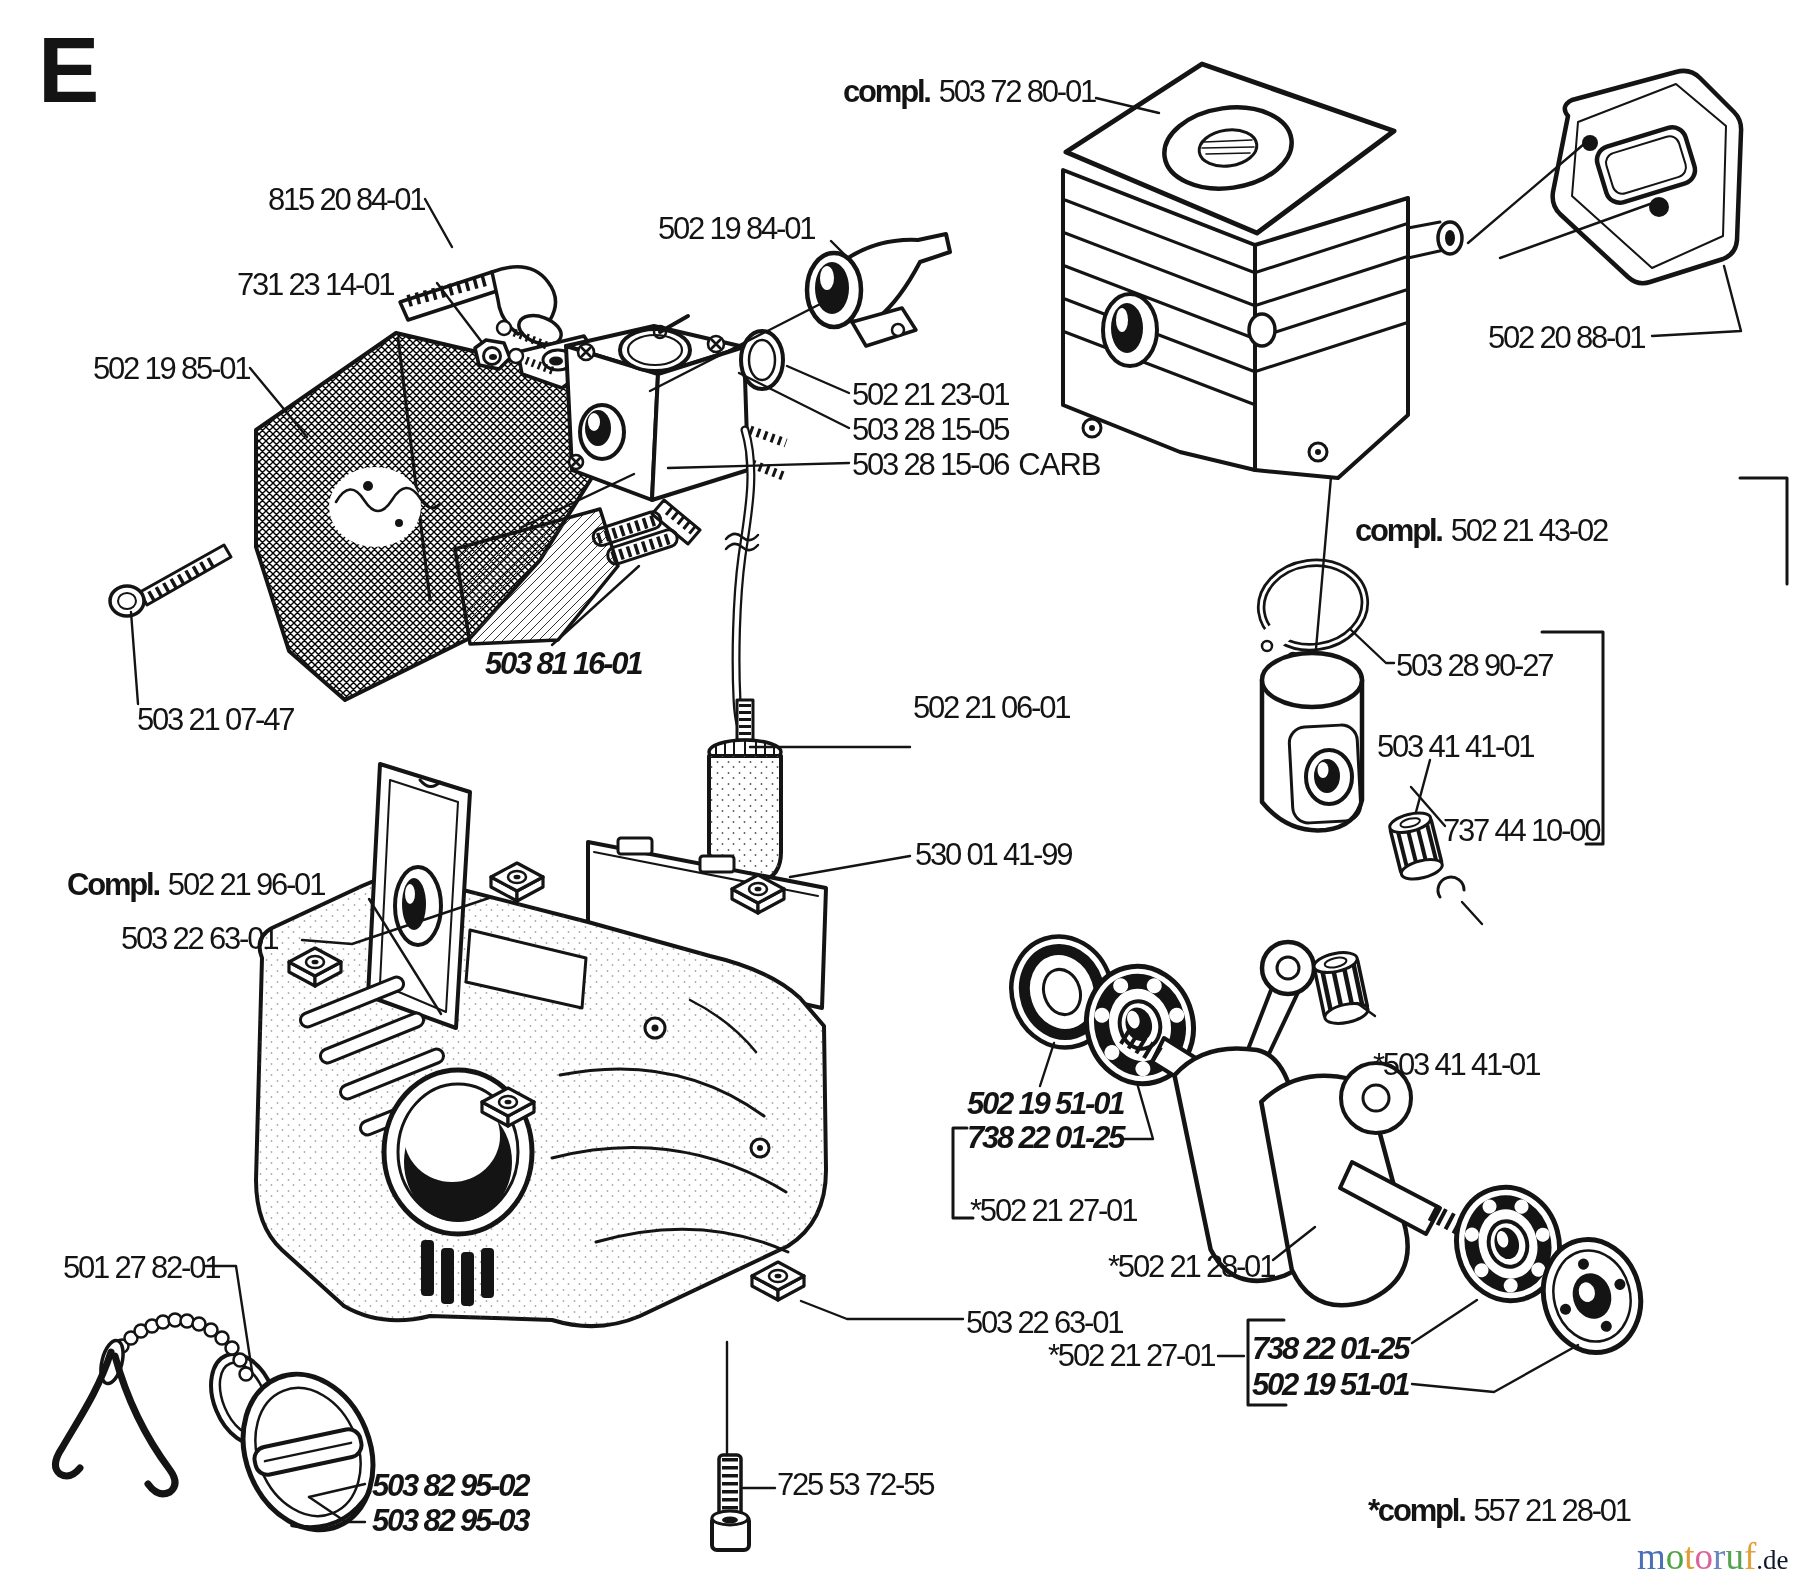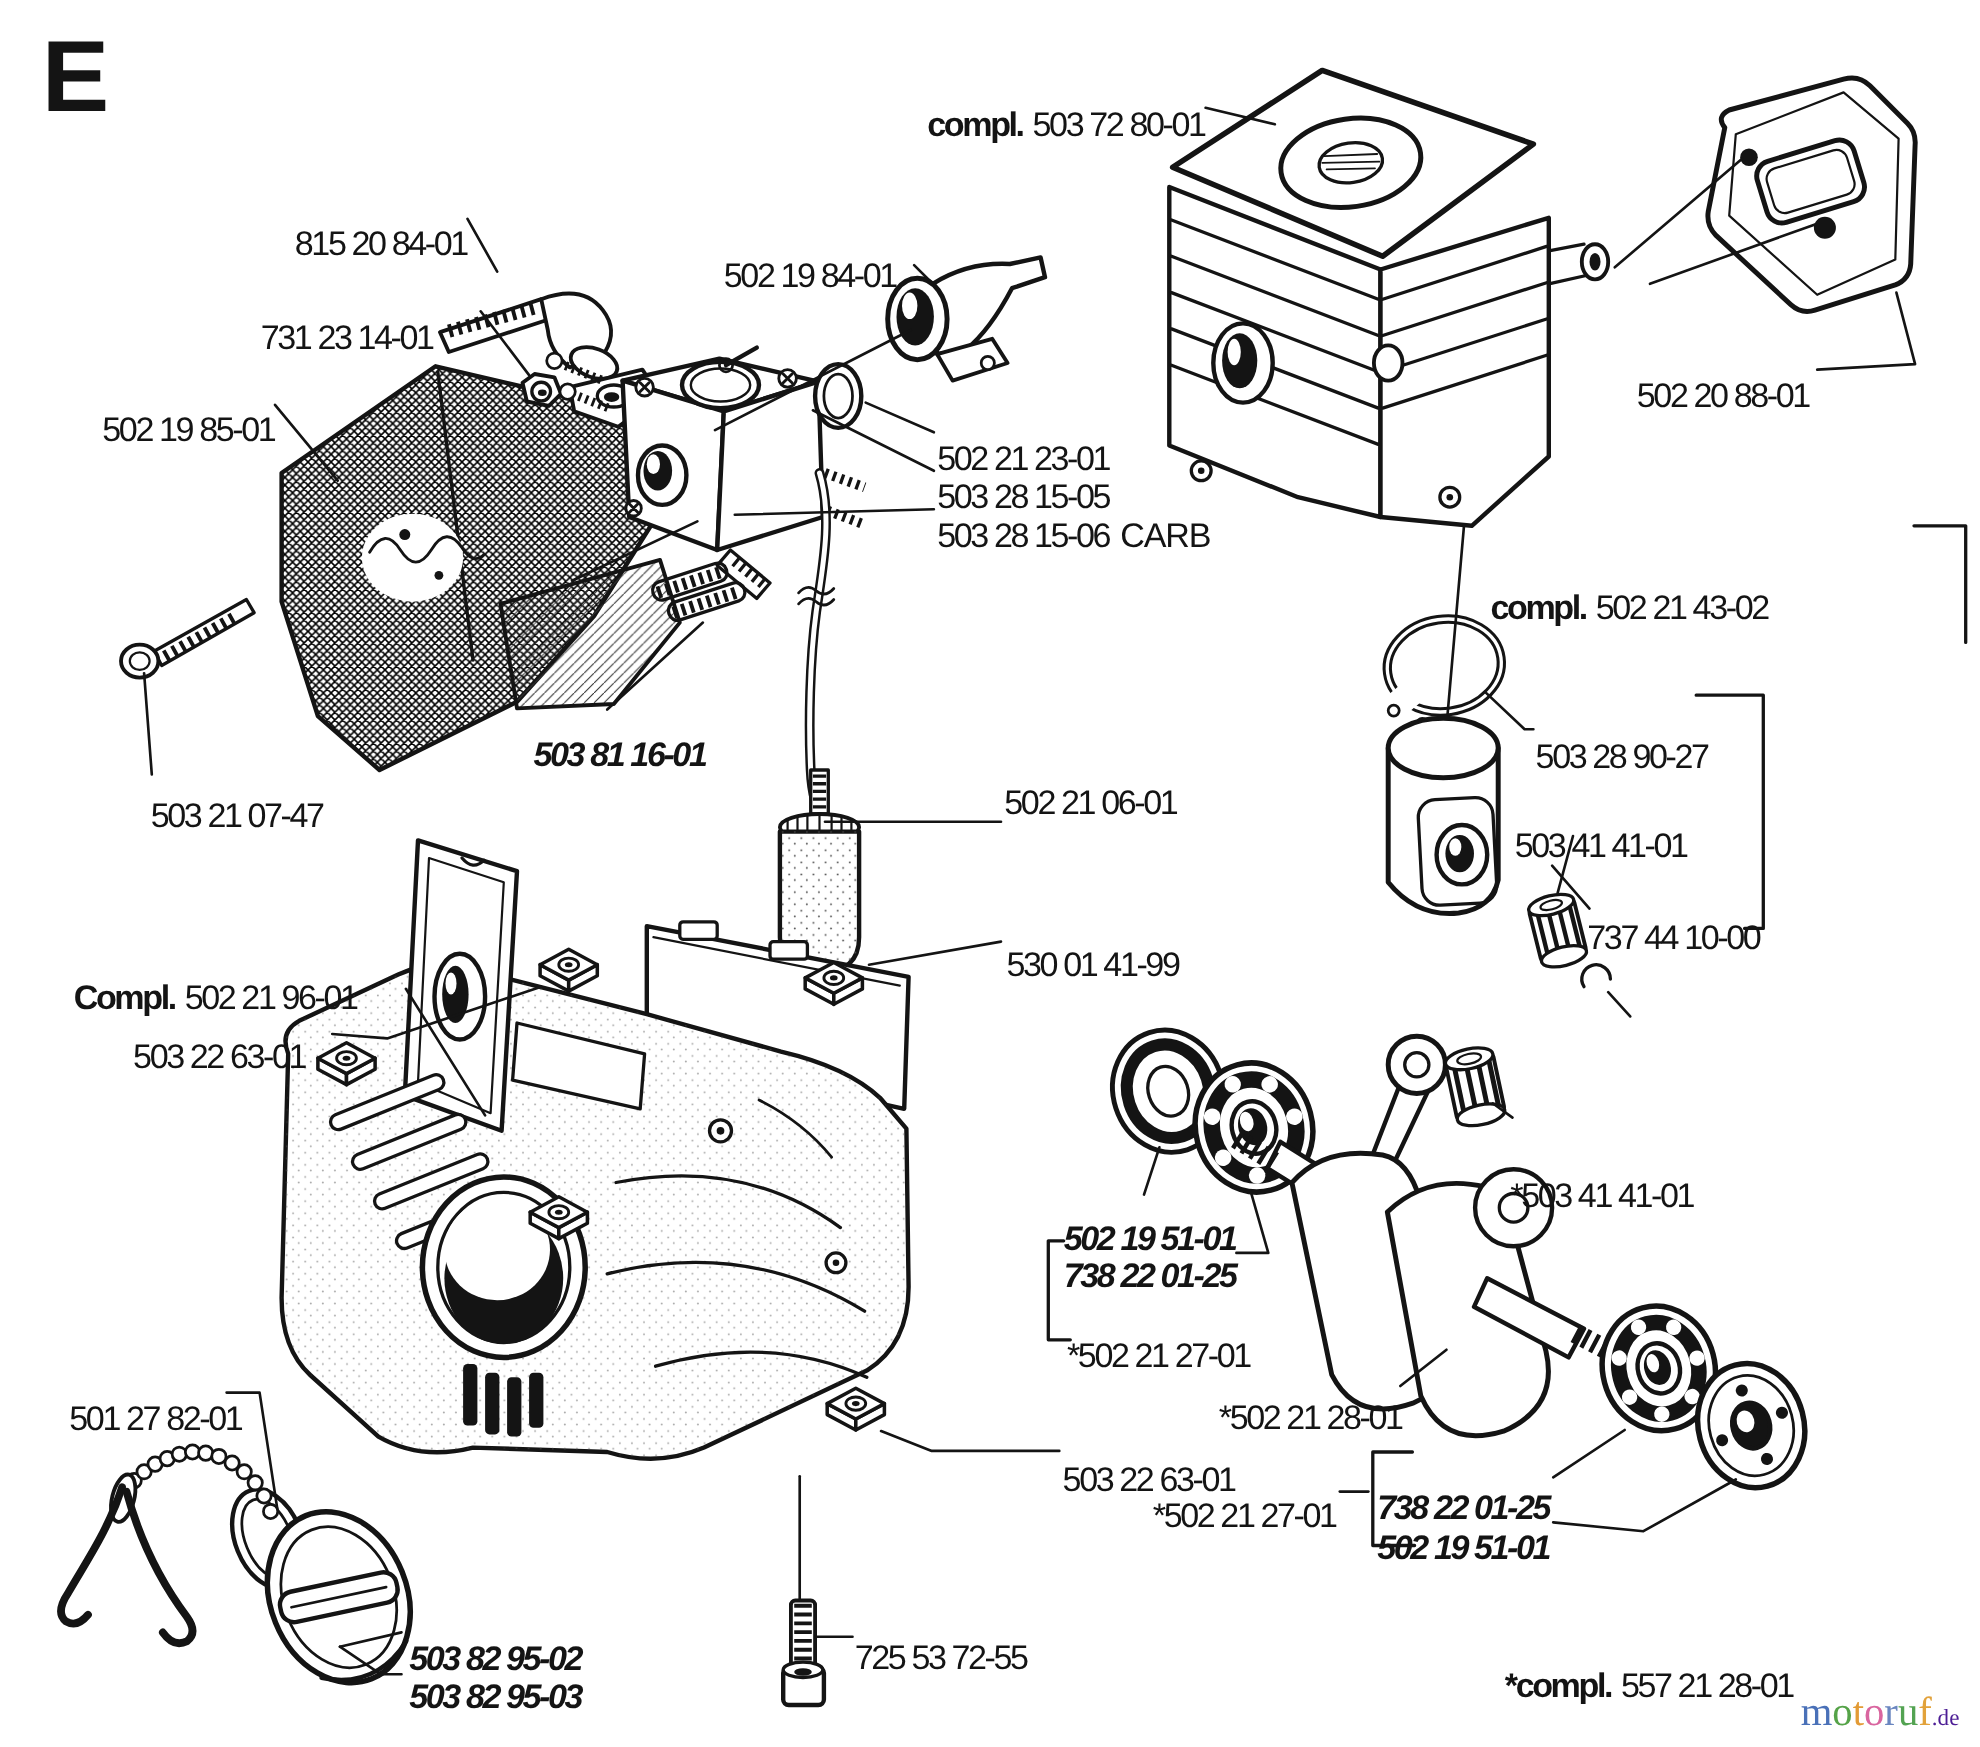--- a/index.html
+++ b/index.html
@@ -1,26 +1,26 @@
 <!DOCTYPE html>
 <html><head>
 <meta charset="utf-8">
 <style>
   html,body{margin:0;padding:0;background:#fff;}
   .stage{position:relative;width:1800px;height:1588px;background:#fff;overflow:hidden;
          font-family:"Liberation Sans",sans-serif;color:#141414;}
   .art{position:absolute;left:0;top:0;}
-  .lbl{position:absolute;font-size:31px;letter-spacing:-2.2px;white-space:nowrap;color:#141414;line-height:1.1;margin-top:22px;}
+  .lbl{position:absolute;font-size:31px;letter-spacing:-2.2px;white-space:nowrap;color:#141414;line-height:1.1;}
   .lbl .pfx{font-weight:bold;margin-right:9px;}
   .lbl .sfx{font-weight:normal;margin-left:10px;letter-spacing:-1px;}
   .bi{font-weight:bold;font-style:italic;}
   .plate{position:absolute;left:38px;top:24px;font-size:92px;font-weight:bold;letter-spacing:0;line-height:1;}
   .logo{position:absolute;left:1637px;top:1538px;font-family:"Liberation Serif",serif;font-size:37px;line-height:1;}
   .logo .word span{letter-spacing:0;}
-  .logo .tld{font-size:21px;color:#4c1d95;}
+  .logo .tld{font-size:27px;color:#0f172a;}
 </style>
 </head>
 <body>
 
 <div class="stage">
 
 <svg class="art" width="1800" height="1588" viewBox="0 0 1800 1588" stroke="#141414" fill="none" stroke-linecap="round" stroke-linejoin="round">
   <defs>
     <pattern id="xh" patternUnits="userSpaceOnUse" width="7" height="7">
       <path d="M0,0 L7,7 M7,0 L0,7" stroke="#000" stroke-width="1.4"></path>

